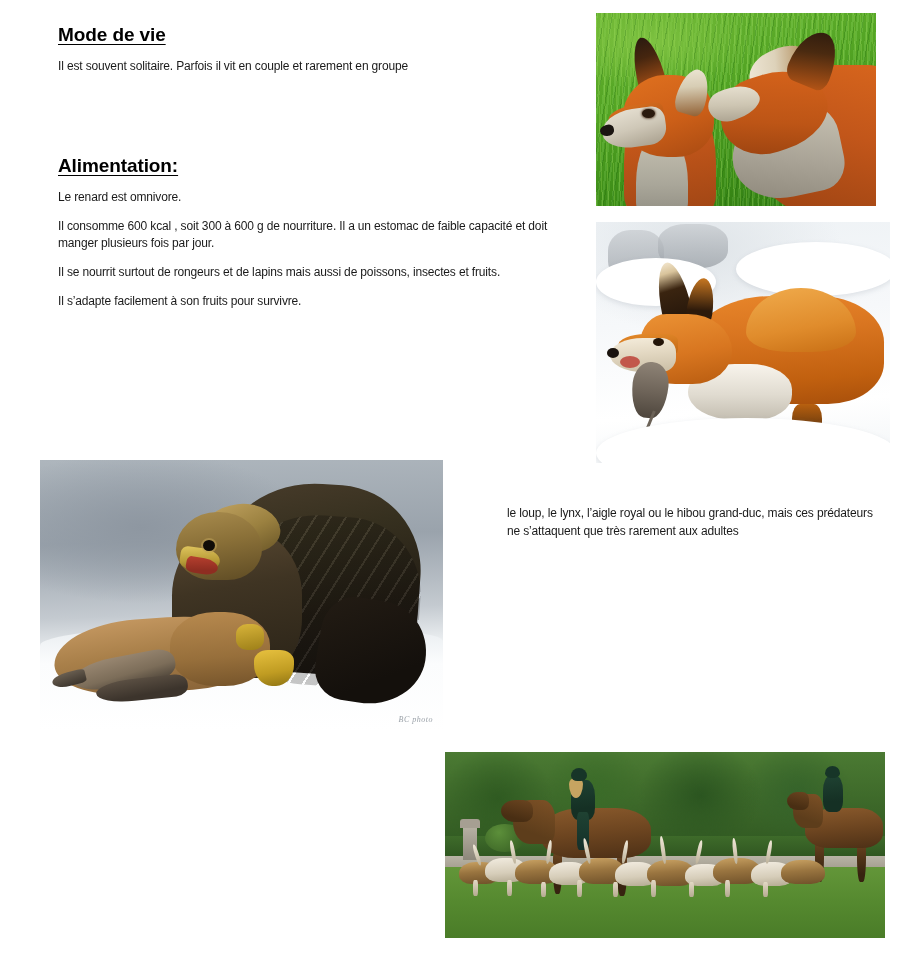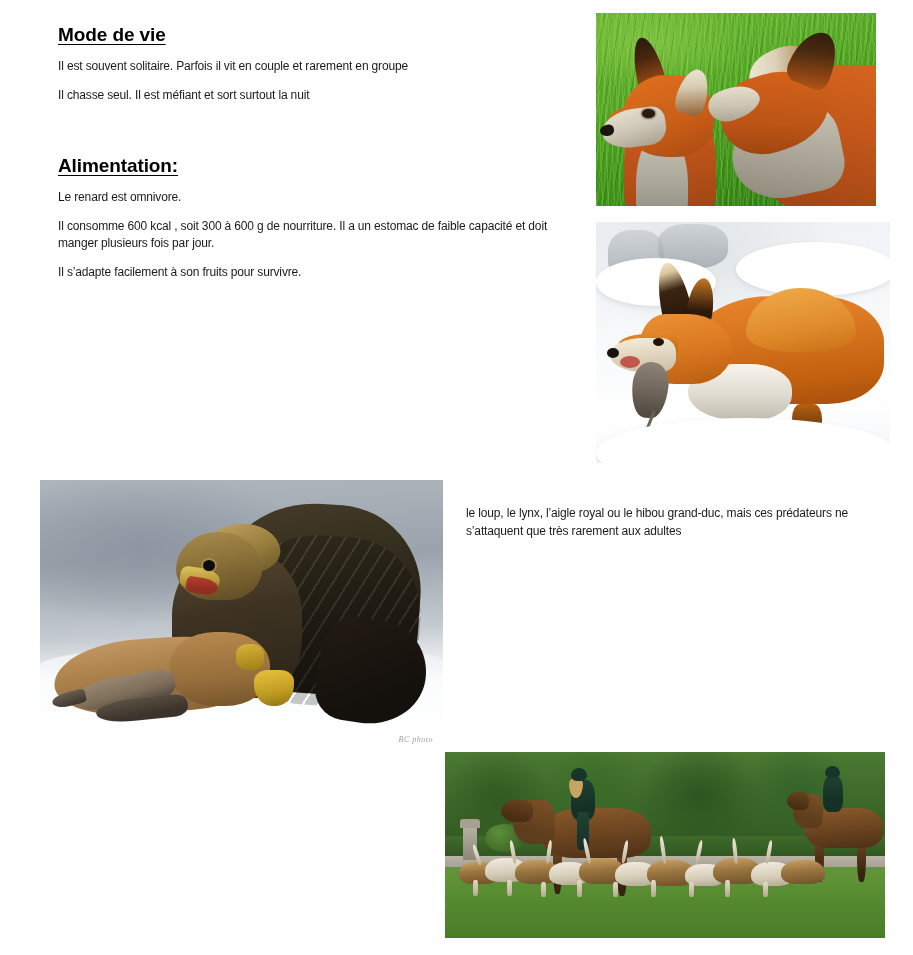--- a/index.html
+++ b/index.html
@@ -43,21 +43,21 @@
     color: #1a1a1a;
     line-height: 1.48;
     margin: 0 0 11px 0;
     letter-spacing: -0.15px;
   }
   .para:last-child { margin-bottom: 0; }
 
   #life-block   { left: 58px; top: 24px;  width: 530px; }
   #food-block   { left: 58px; top: 155px; width: 528px; }
   #pred-block   { left: 466px; top: 505px; width: 420px; }
-  #pred-block .para { margin-bottom: 0; }
+  #pred-block .para { margin-bottom: 0; margin-left: 41px; }
   #pred-block .heading { margin-bottom: 2px; }
   .spacer-line { height: 26px; }
 
   
   .photo {
     position: absolute;
     overflow: hidden;
     background: #fff;
   }
   .photo .scene { position: absolute; inset: 0; }
@@ -249,21 +249,21 @@
   .fs-prey-tail {
     position: absolute; left: 52px; top: 188px; width: 3px; height: 26px;
     background: #6b6257; transform: rotate(22deg);
   }
   .fs-tongue {
     position: absolute; left: 24px; top: 134px; width: 20px; height: 12px;
     background: #c2574b; border-radius: 50%;
   }
 
   
-  #photo-eagle-fox { left: 40px; top: 480px; width: 403px; height: 270px; }
+  #photo-eagle-fox { left: 40px; top: 460px; width: 403px; height: 270px; }
   .eagle-bg {
     position: absolute; inset: 0;
     background:
       radial-gradient(ellipse 60% 40% at 25% 25%, #8e97a1 0%, rgba(142,151,161,0) 70%),
       linear-gradient(178deg, #aeb6bd 0%, #9aa3ac 30%, #c4cad0 56%, #f0f3f5 70%, #ffffff 88%, #f4f6f8 100%);
   }
   .eagle-snowline {
     position: absolute; left: 0; right: 0; top: 62%; bottom: 0;
     background: linear-gradient(180deg, #e9edf0 0%, #fbfcfd 35%, #ffffff 100%);
     border-radius: 40% 30% 0 0 / 18% 14% 0 0;
@@ -462,27 +462,27 @@
   }
 </style>
 </head>
 <body>
 
 <div class="page">
 
   <div class="text-block" id="life-block">
     <div class="heading">Mode de vie</div>
     <p class="para">Il est souvent solitaire. Parfois il vit en couple et rarement en groupe</p>
-    <p class="para">Il chasse seul. Il est méfiant et sort surtout la nuit</p>
   </div>
 
   <div class="text-block" id="food-block">
     <div class="heading">Alimentation:</div>
     <p class="para">Le renard est omnivore.</p>
     <p class="para">Il consomme 600 kcal , soit 300 à 600 g de nourriture. Il a un estomac de faible capacité et doit manger plusieurs fois par jour.</p>
+    <p class="para">Il se nourrit surtout de rongeurs et de lapins mais aussi de poissons, insectes et fruits.</p>
     <p class="para">Il s’adapte facilement à son fruits pour survivre.</p>
   </div>
 
   <div class="text-block" id="pred-block">
     <p class="para">le loup, le lynx, l’aigle royal ou le hibou grand-duc, mais ces prédateurs ne s’attaquent que très rarement  aux adultes</p>
     <div class="spacer-line"></div>
   </div>
 
   <div class="photo" id="photo-foxes-pair">
     <div class="scene">

